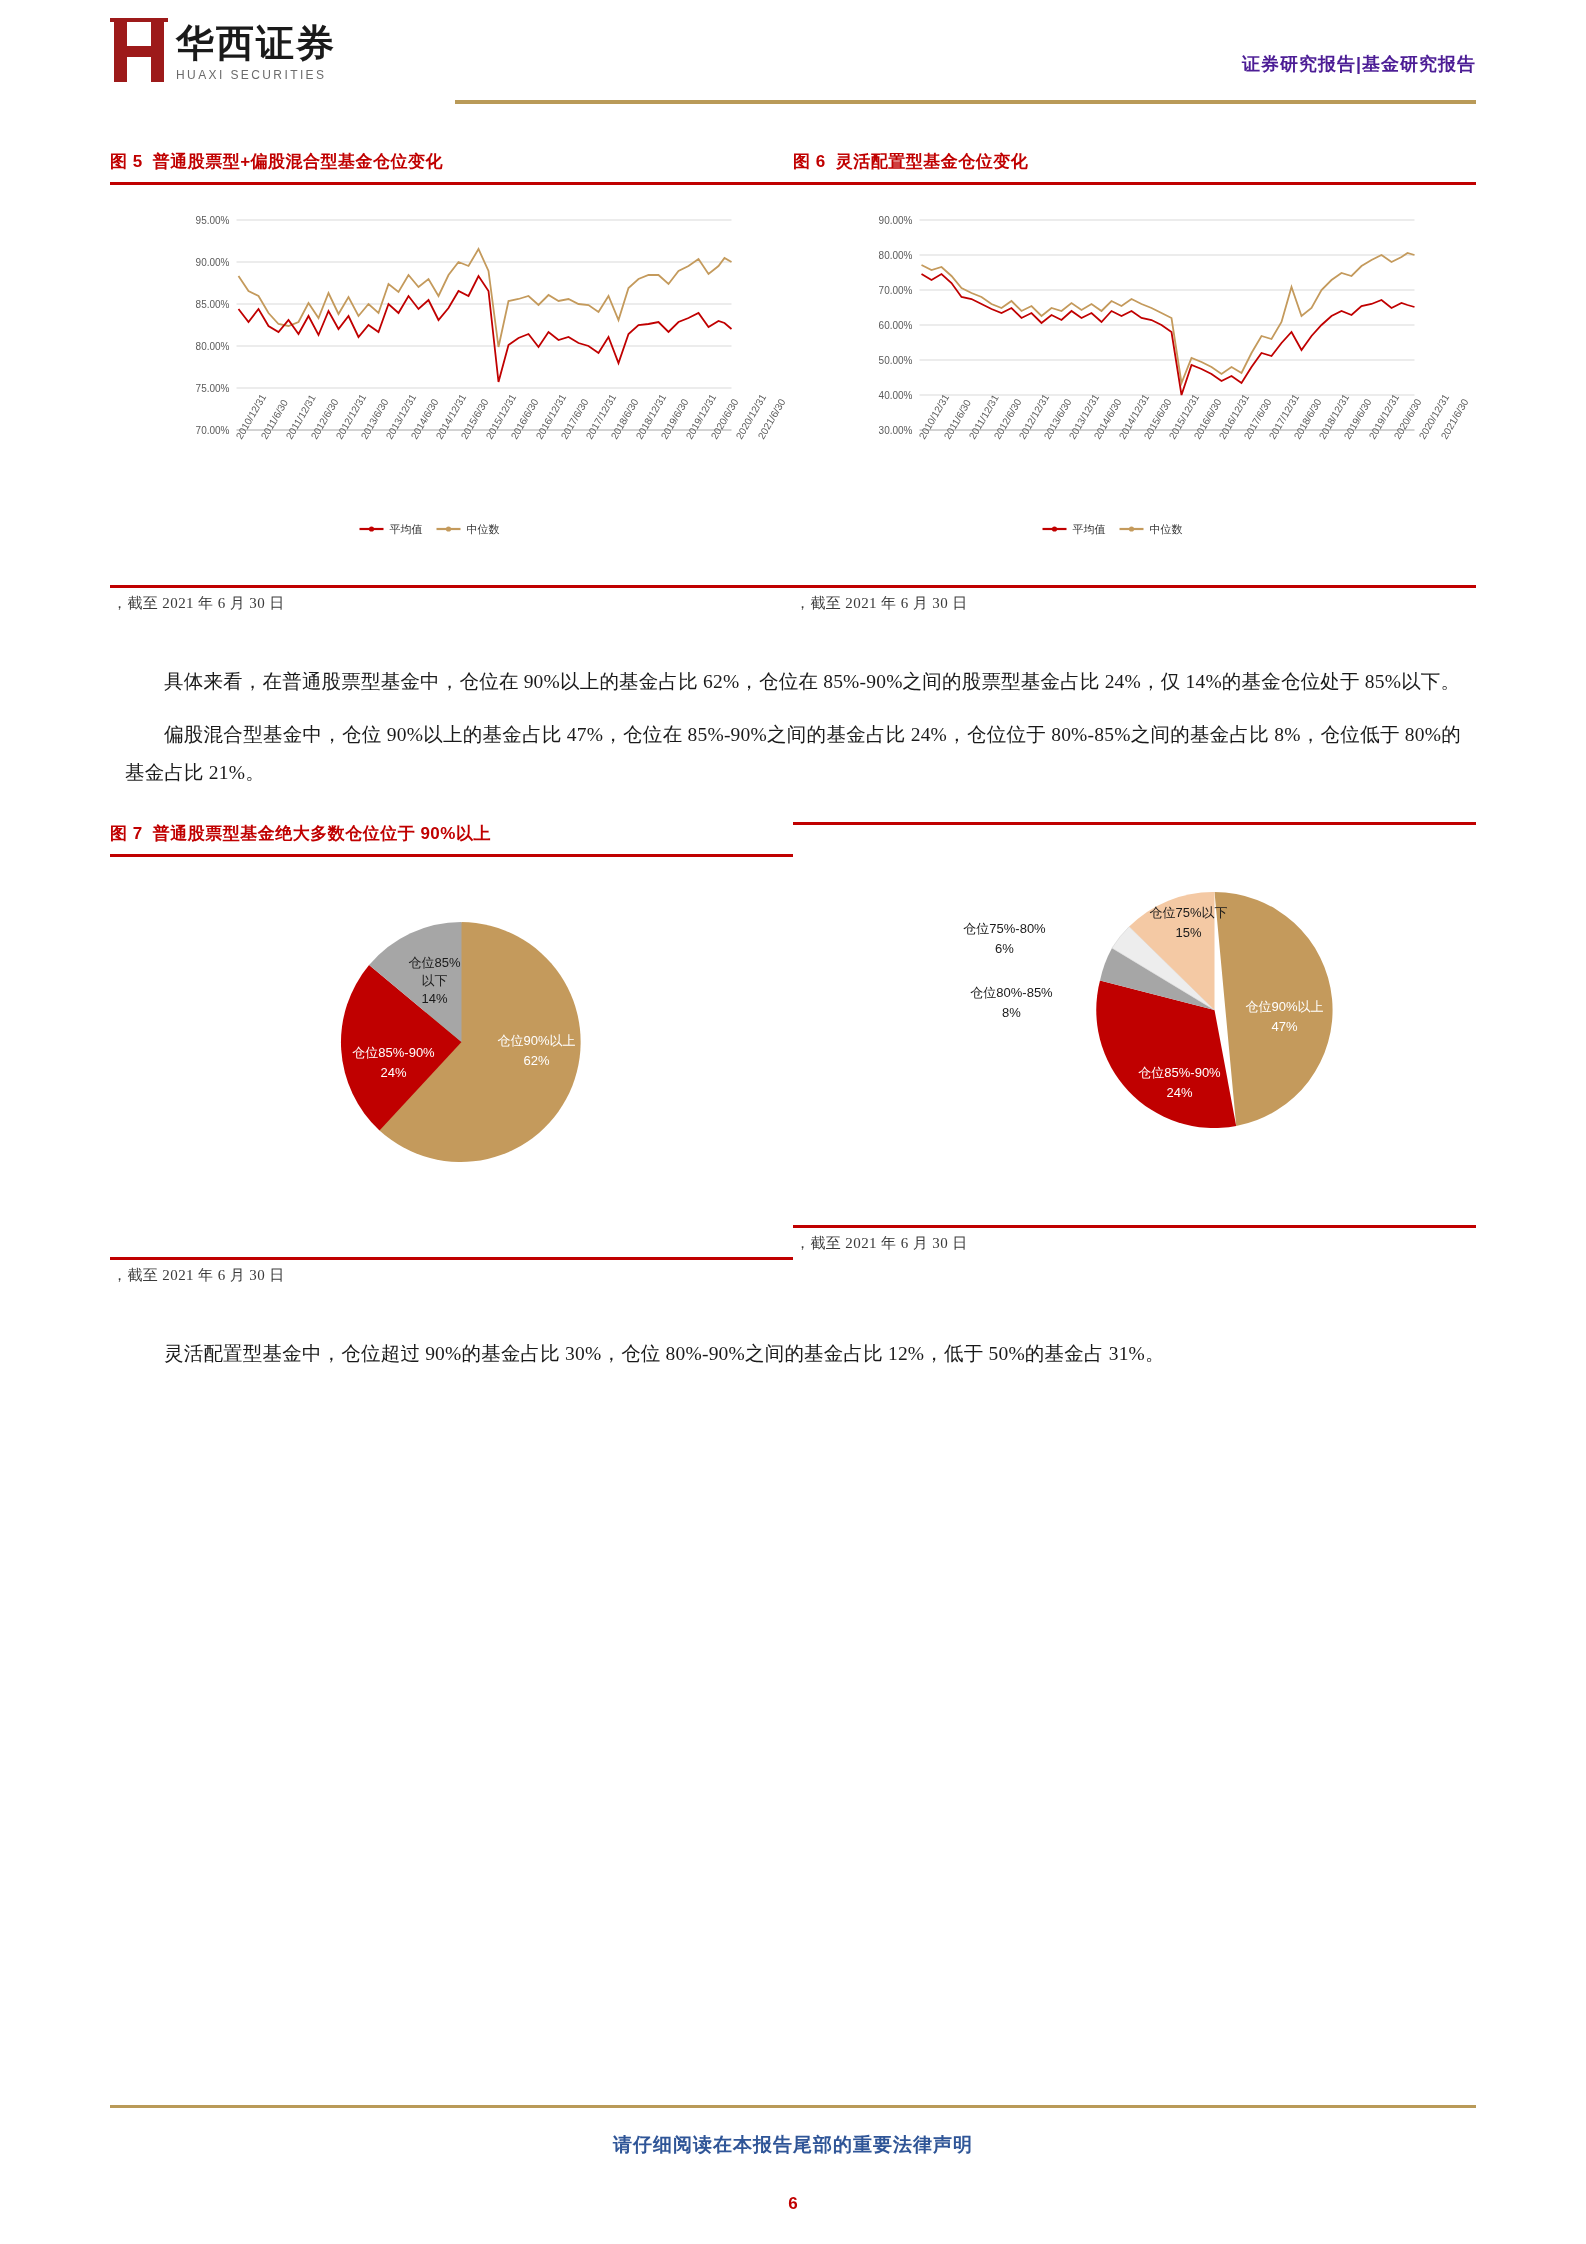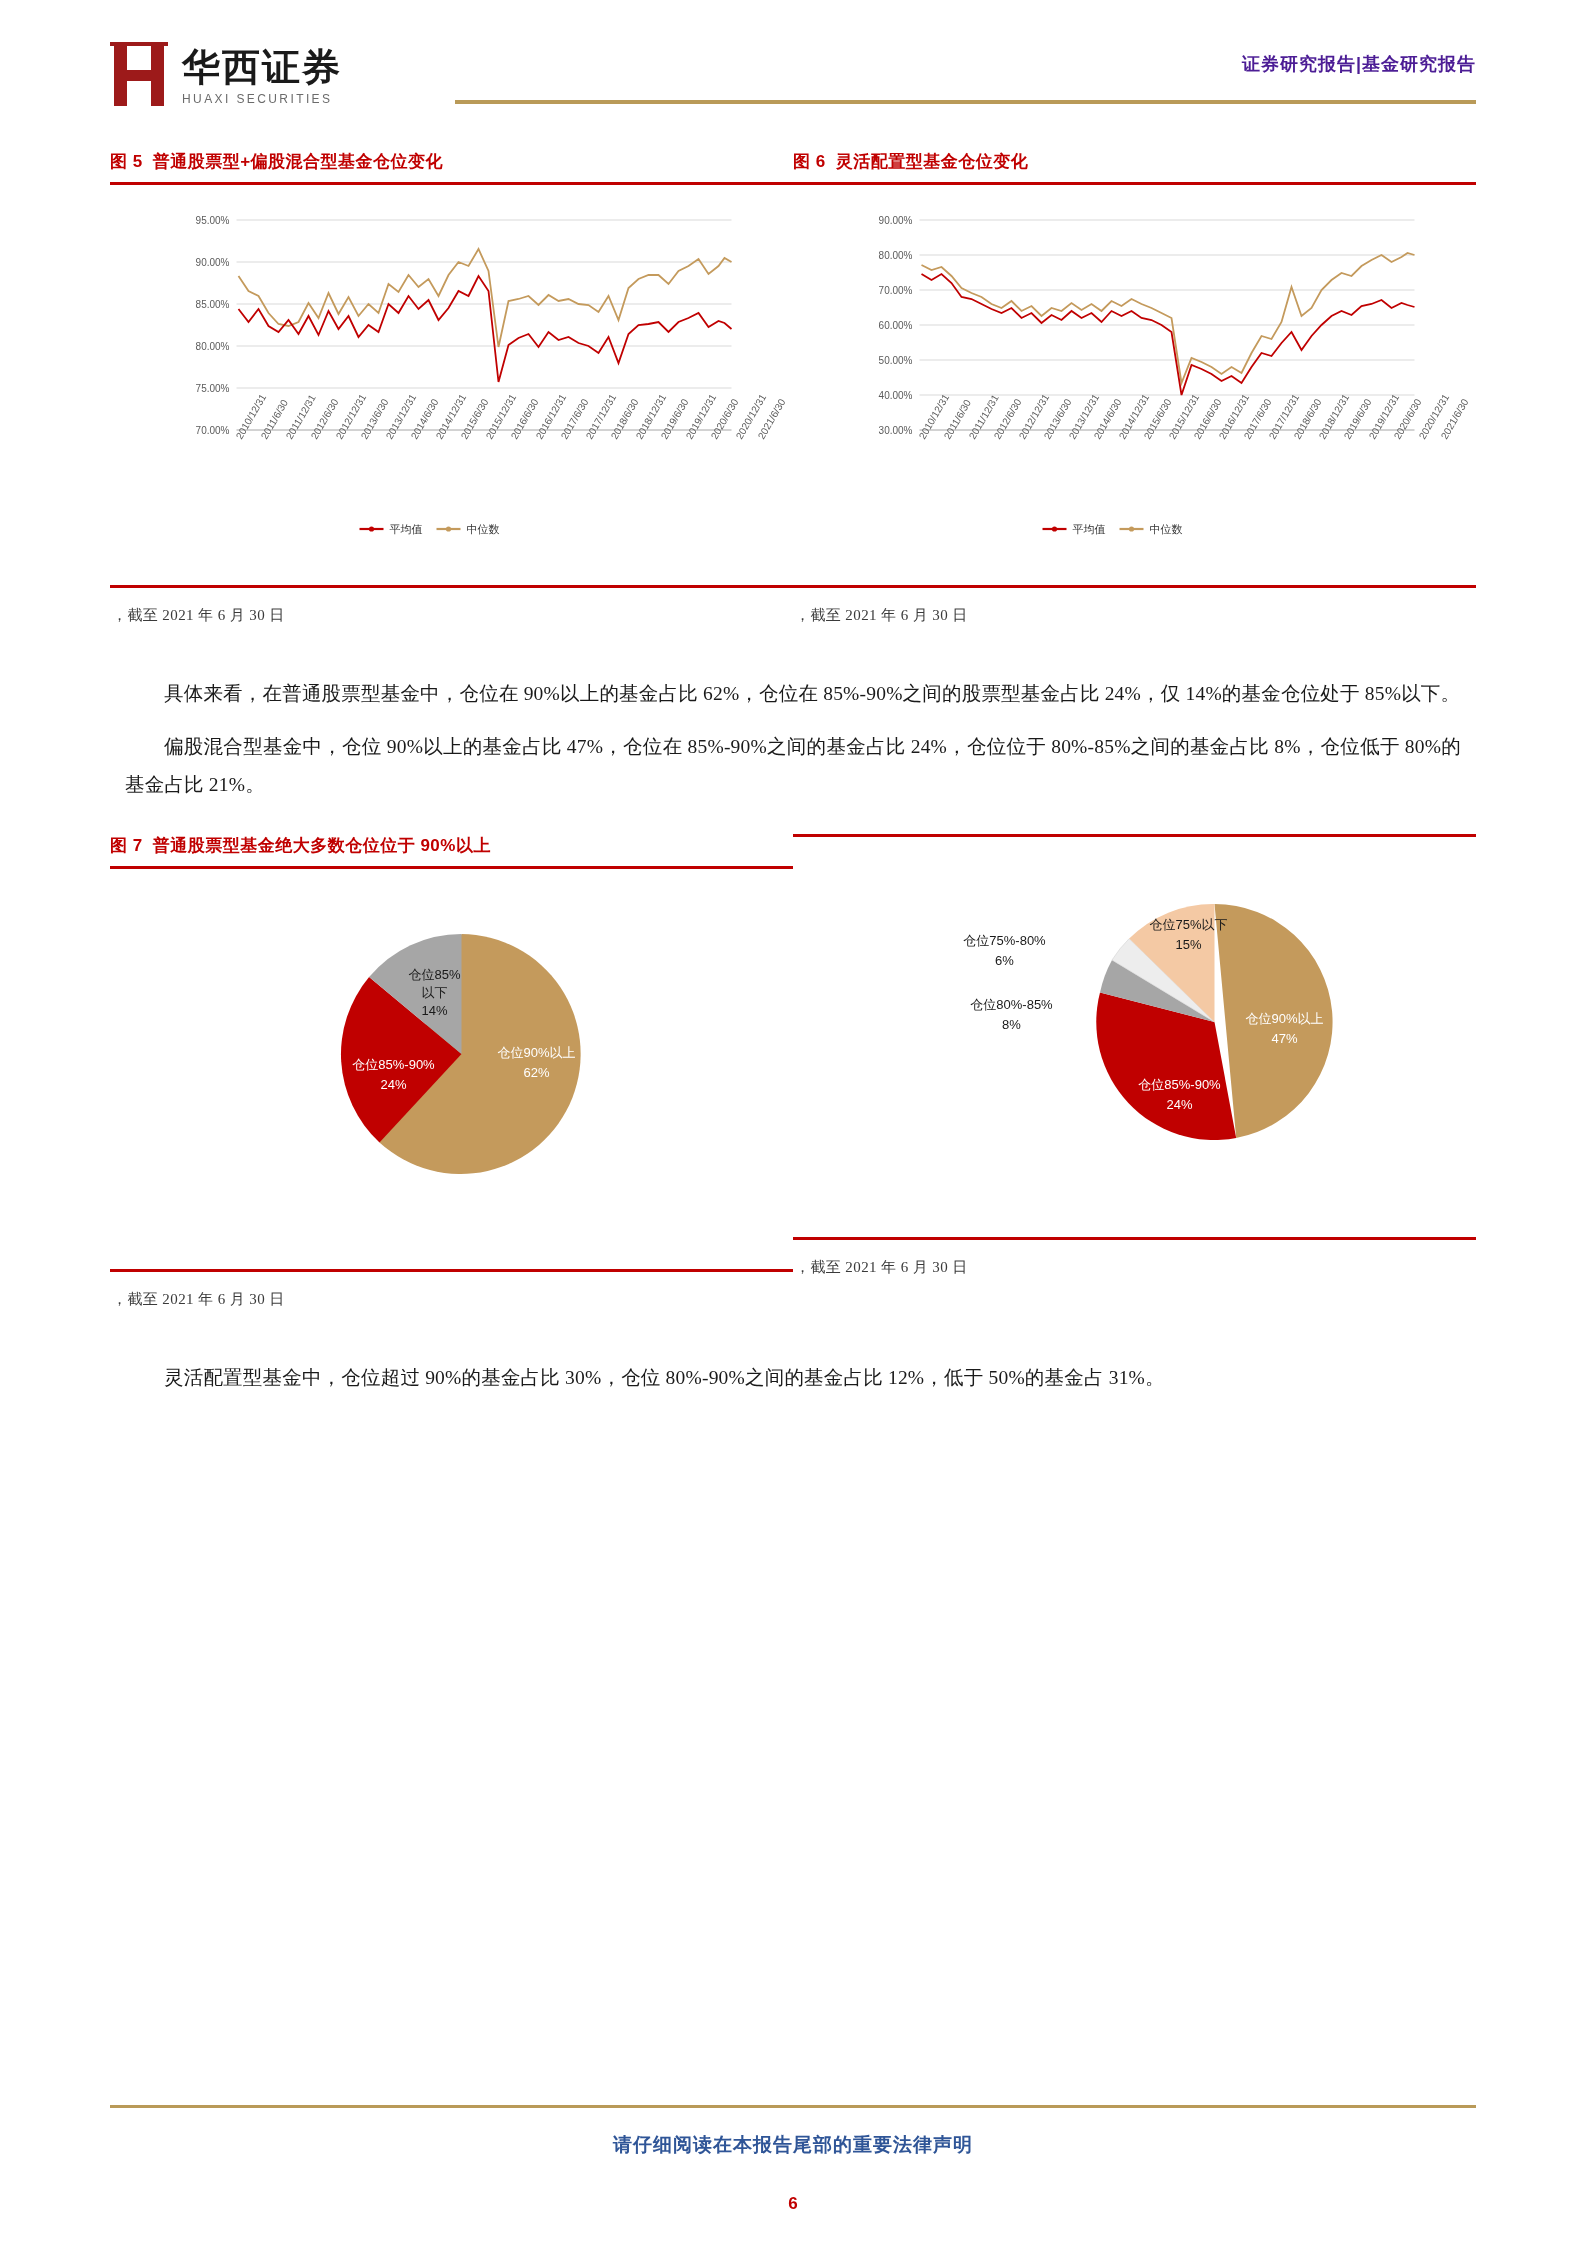--- a/index.html
+++ b/index.html
@@ -26,23 +26,22 @@
   .header {
     position: relative;
     height: 120px;
     display: flex;
     align-items: flex-start;
     justify-content: space-between;
   }
   .logo-wrap {
     display: flex;
     align-items: center;
-    gap: 14px;
+    gap: 8px;
     padding-top: 18px;
-    margin-top: 24px;
   }
   .logo-mark {
     width: 58px;
     height: 68px;
     position: relative;
   }
   .logo-text {
     display: flex;
     flex-direction: column;
     line-height: 1;
@@ -105,21 +104,21 @@
     height: 400px;
     position: relative;
   }
   .fig-rule-bottom {
     height: 3px;
     background: #c00000;
   }
   .fig-source {
     font-size: 15px;
     color: #3a3a3a;
-    padding: 18px 2px 0 2px;
+    padding: 6px 2px 0 2px;
     letter-spacing: 0.4px;
   }
 
   
   .linechart { width: 100%; height: 400px; display:block; }
   .tick-label {
     font-family: "Liberation Sans", sans-serif;
     font-size: 10px;
     fill: #5a5a5a;
   }

